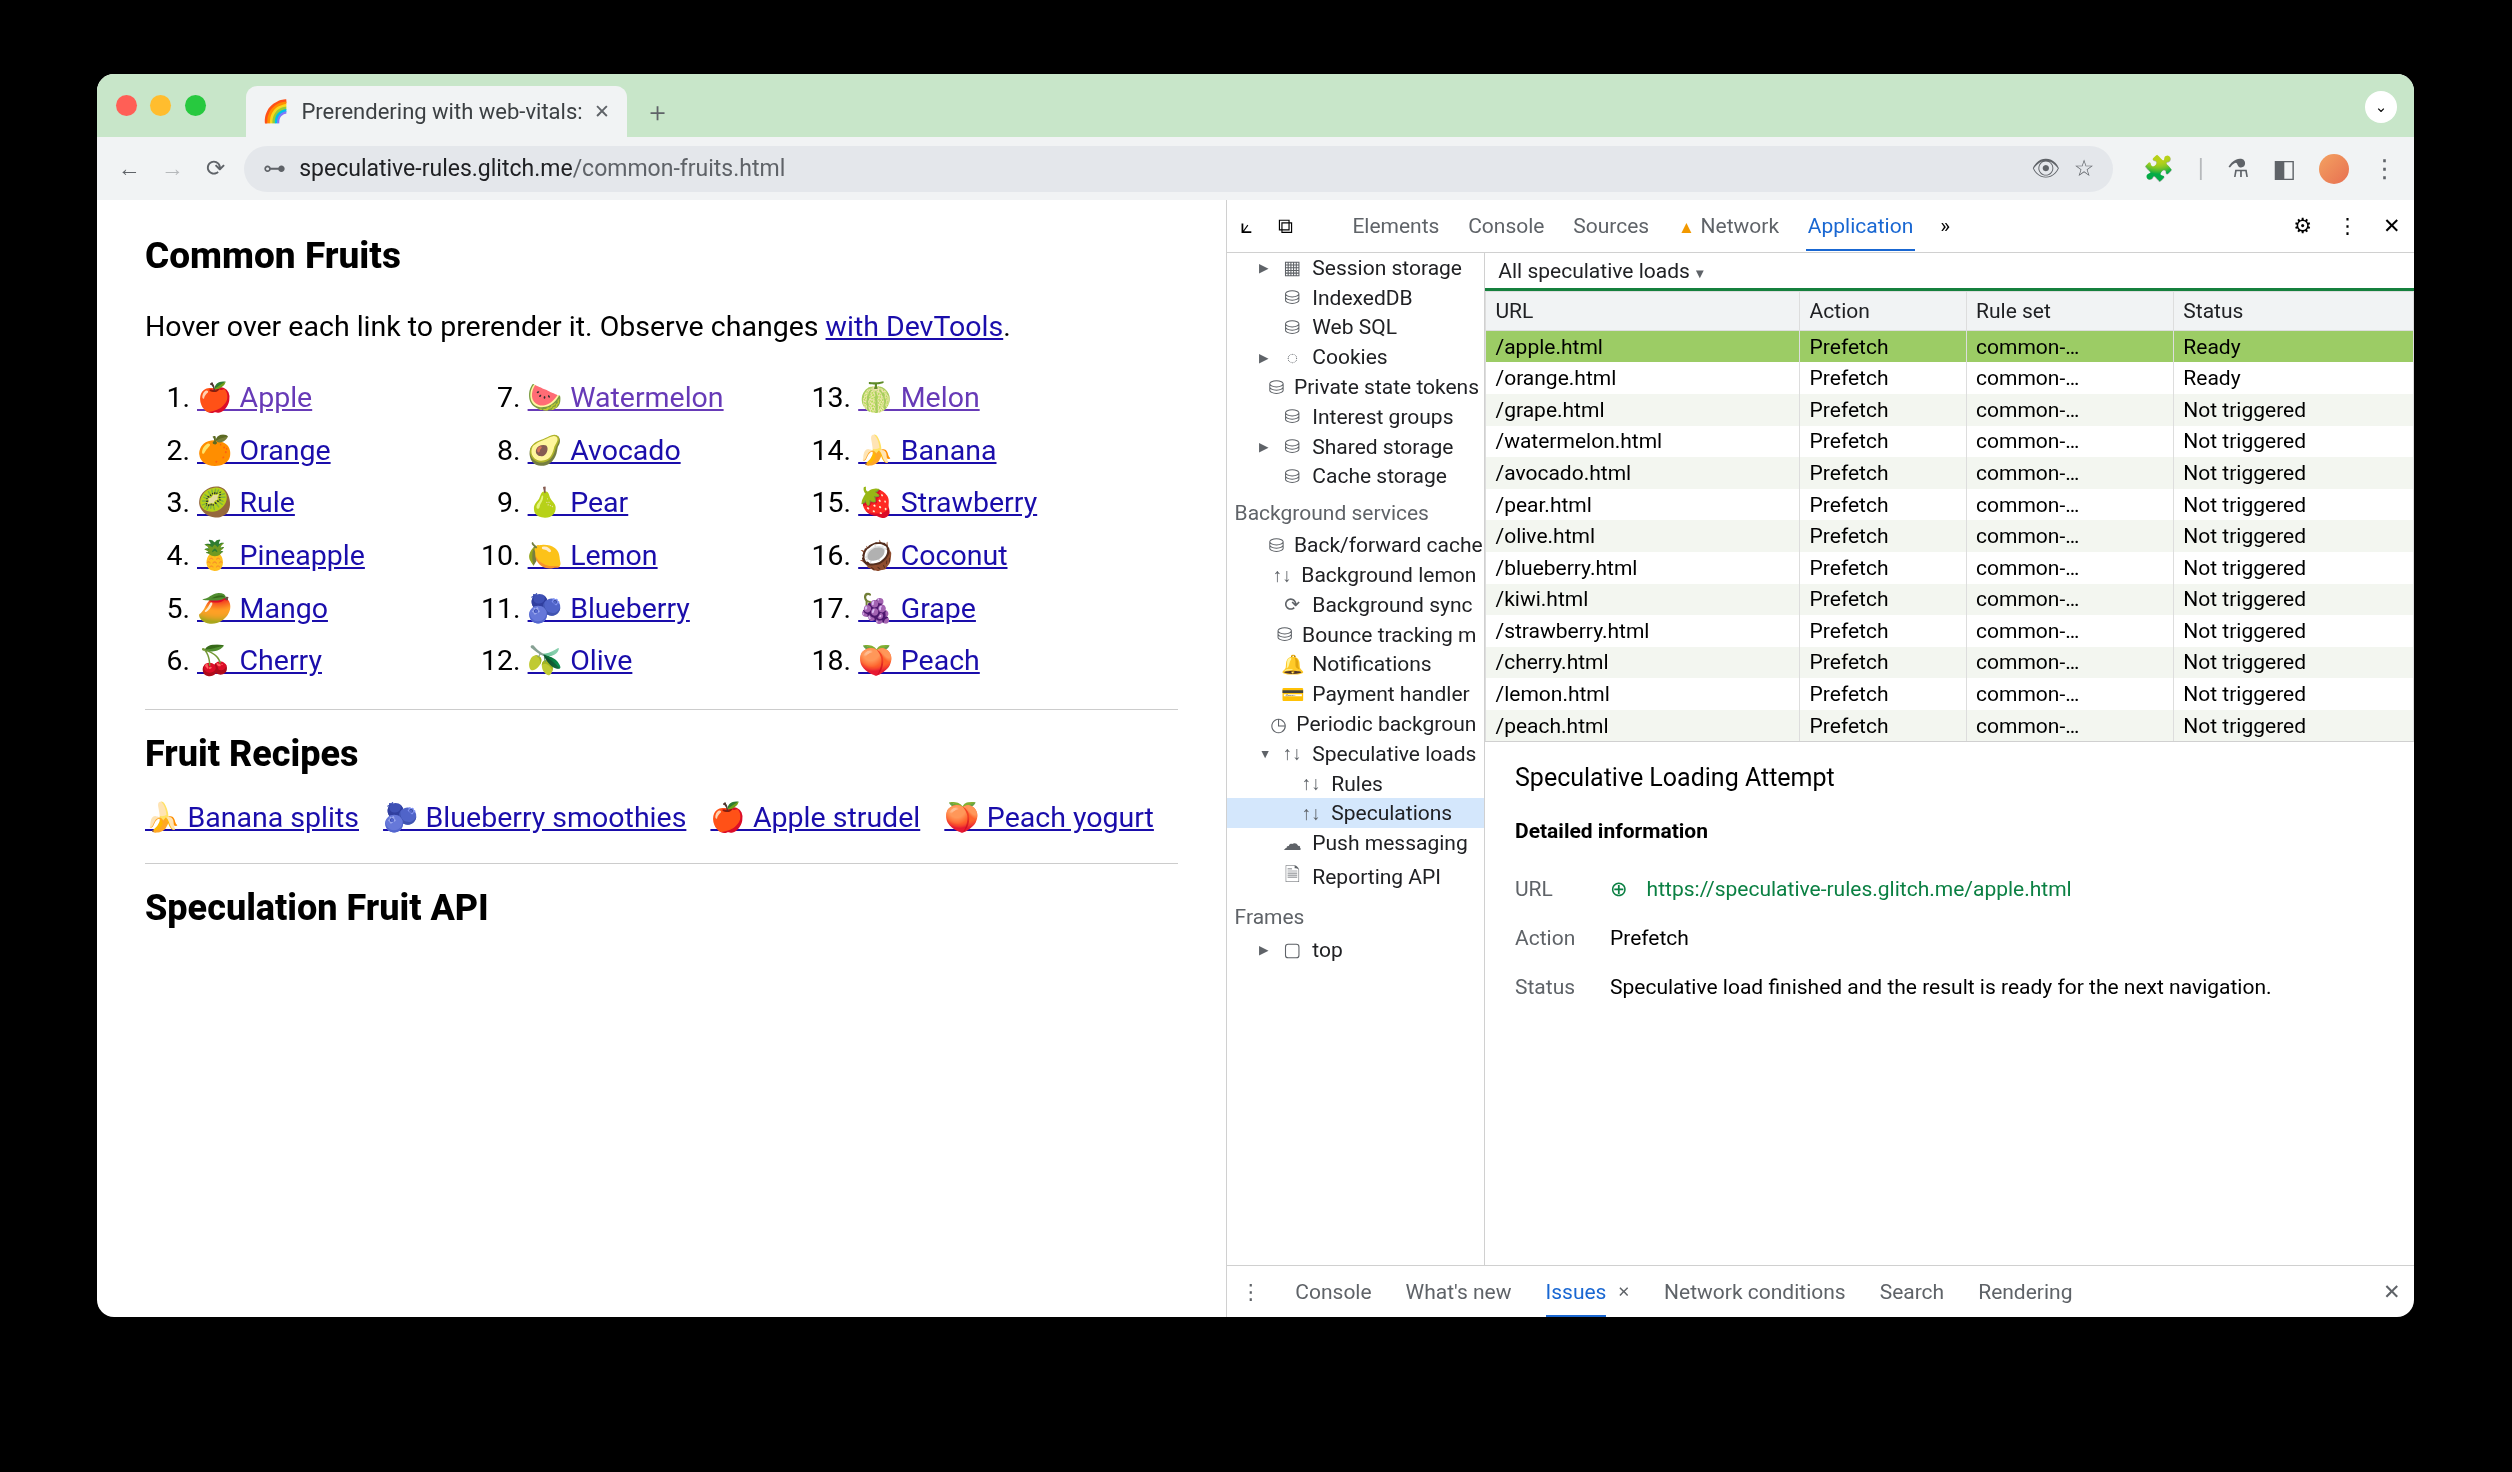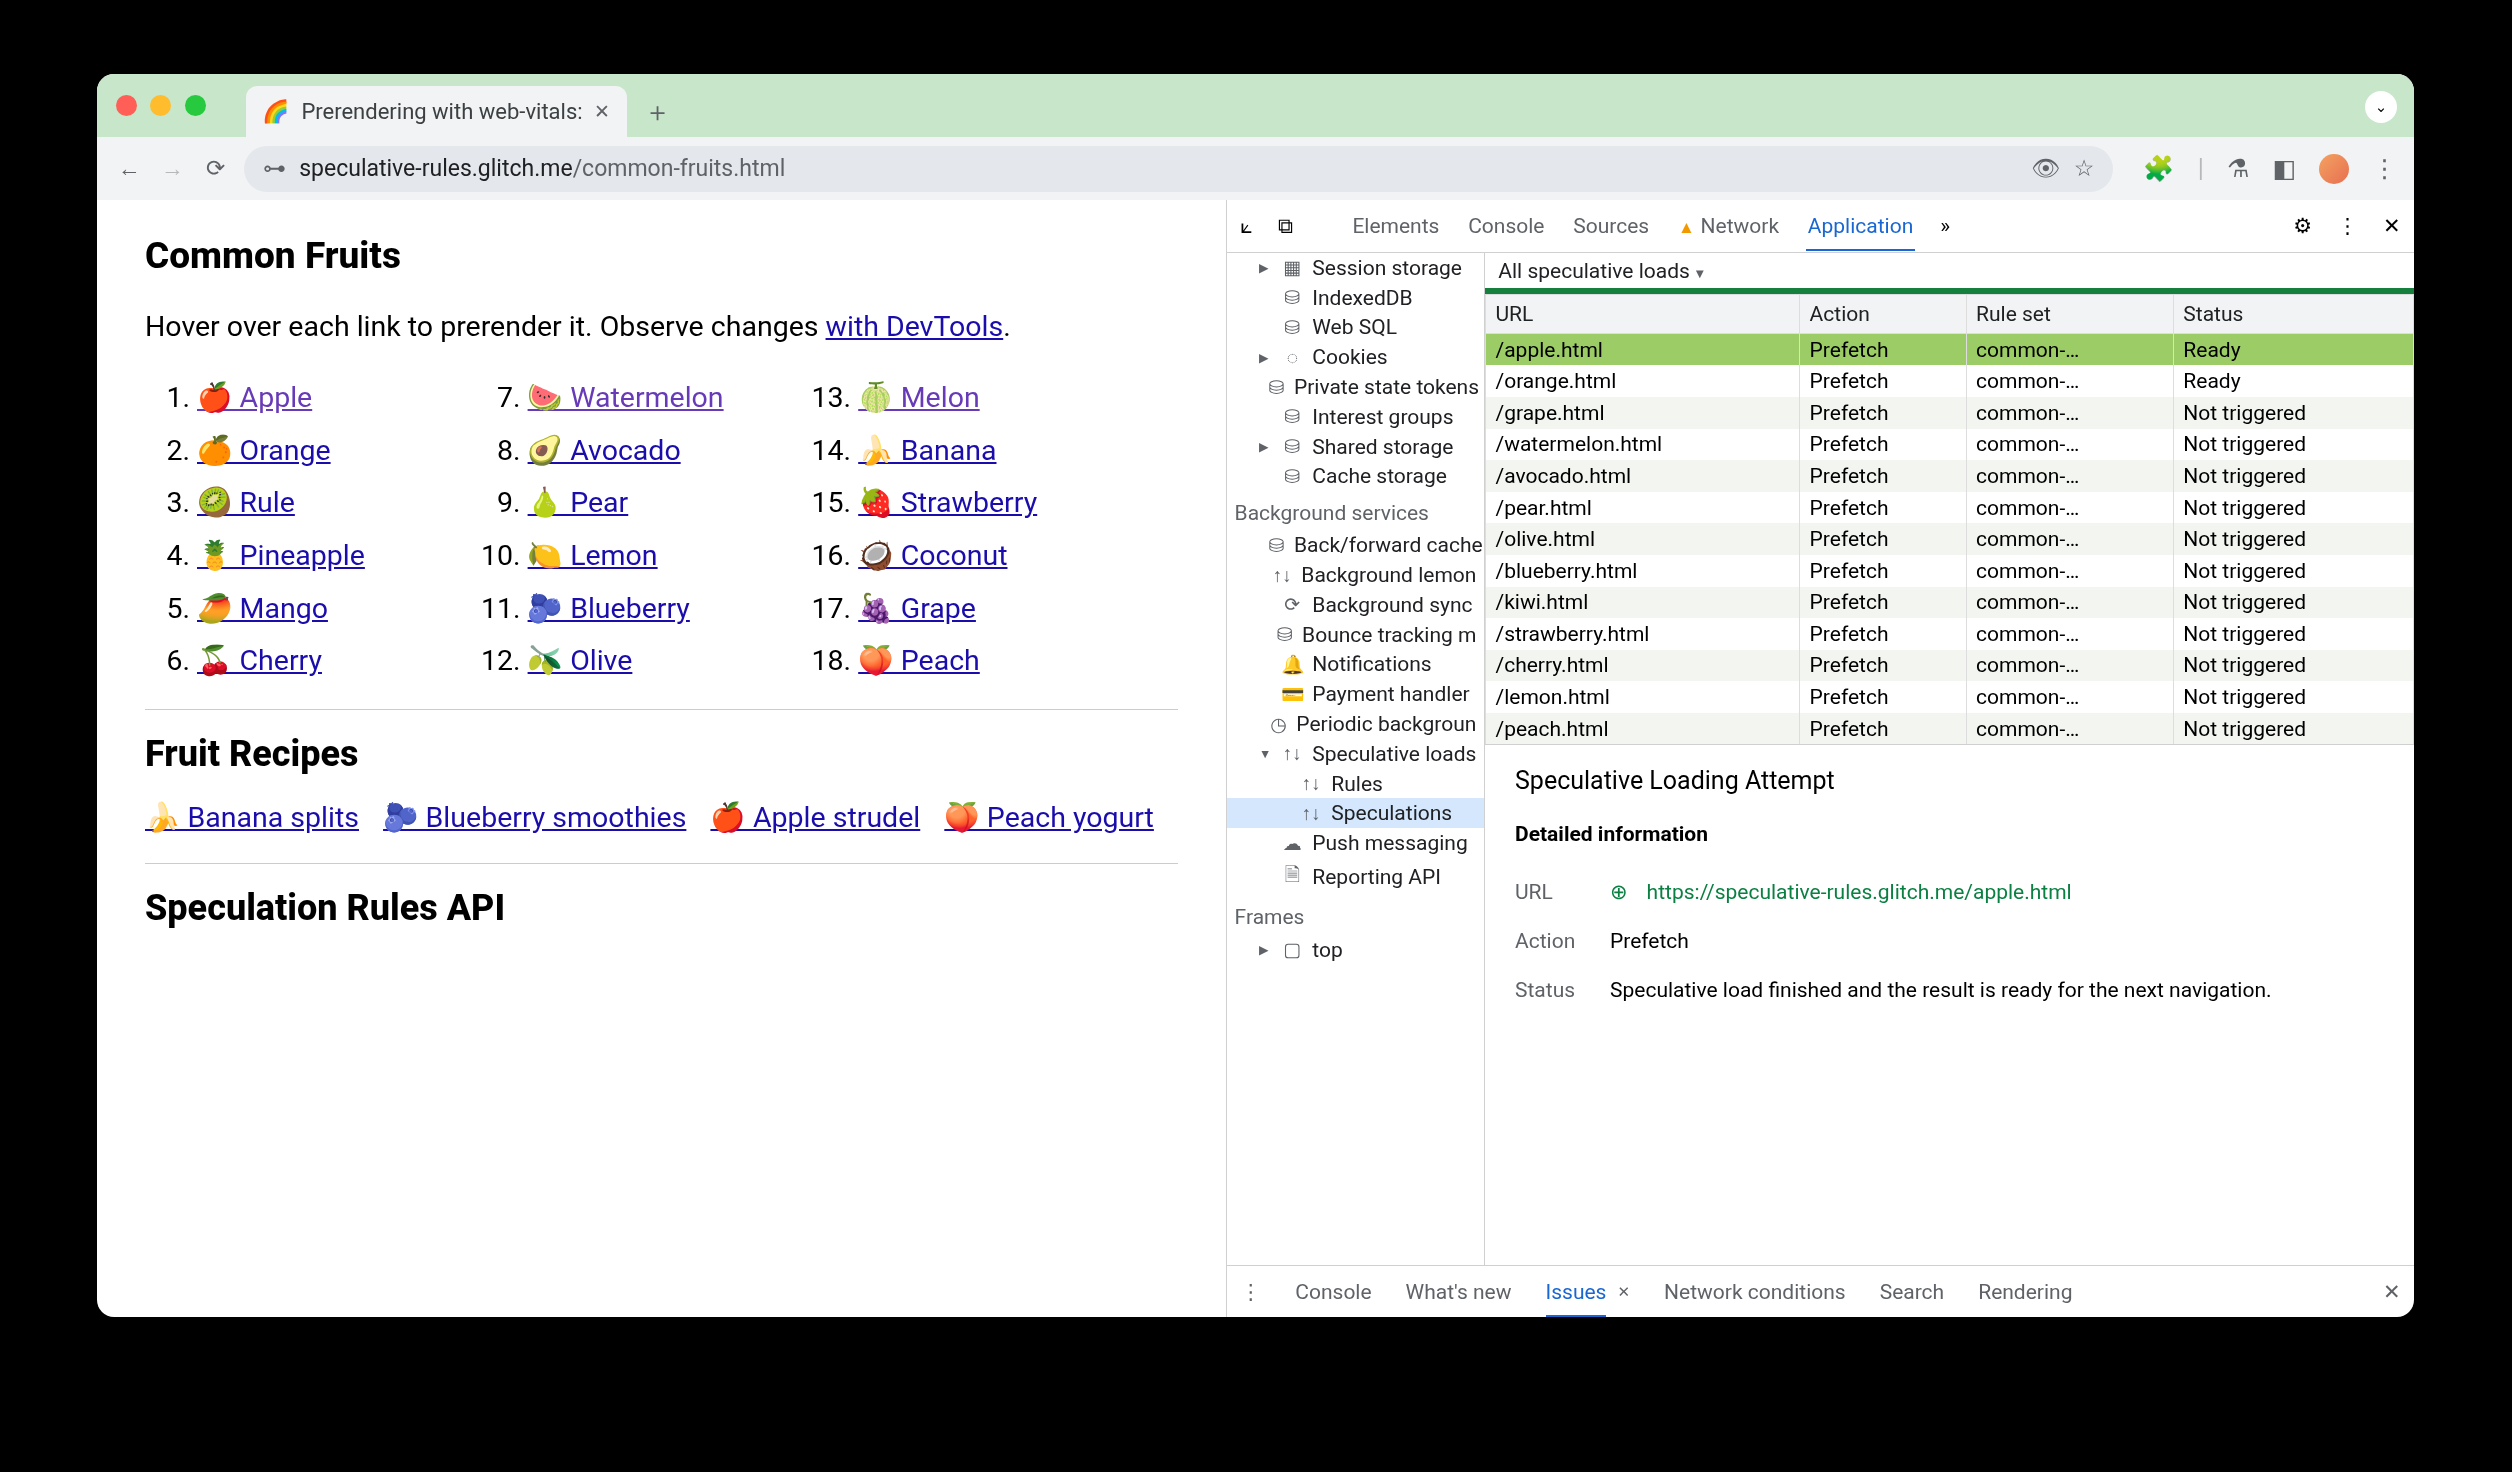--- a/index.html
+++ b/index.html
@@ -46,21 +46,21 @@
 .dt-body{flex:1;display:flex;overflow:hidden}
 .dt-side{width:258px;border-right:1px solid #d0d0d0;overflow:hidden;font-size:21px;color:#202124}
 .dt-side .item{display:flex;align-items:center;padding:2.9px 7.6px;gap:9.5px;white-space:nowrap}
 .dt-side .item.sel{background:#d4e7fc}
 .dt-side .item .tri{font-size:12.4px;color:#5f6368;width:13.3px}
 .dt-side .item .ico{width:21px;font-size:19px;color:#5f6368;display:inline-block;text-align:center}
 .dt-side .section{padding:9.5px 7.6px 5.7px;font-size:21px;color:#5f6368}
 .dt-side .sub{padding-left:32px}
 .dt-side .sub2{padding-left:51px}
 .dt-main{flex:1;display:flex;flex-direction:column;overflow:hidden}
-.dt-filter{padding:5.7px 13.3px;border-bottom:6px solid #15803d;font-size:21px;color:#202124}
+.dt-filter{padding:5.7px 13.3px;border-bottom:3px solid #15803d;font-size:21px;color:#202124}
 .dt-filter::after{content:" ▼";font-size:13.3px;color:#5f6368}
 .dt-table{flex:0 0 auto}
 .dt-table table{width:100%;border-collapse:collapse;font-size:21px}
 .dt-table th{text-align:left;padding:6.7px 9.5px;background:#f1f3f4;border:1px solid #ddd;font-weight:400;color:#202124}
 .dt-table td{padding:3.8px 9.5px;border-left:1px solid #ddd;border-right:1px solid #ddd;white-space:nowrap;overflow:hidden;text-overflow:ellipsis}
 .dt-table tr:nth-child(odd) td{background:#f3f6f0}
 .dt-table tr.sel td{background:#9ccc65}
 .dt-detail{flex:1;border-top:1px solid #d0d0d0;padding:21px 30px;overflow:auto}
 .dt-detail h3{font-size:25px;font-weight:400;margin-bottom:27px}
 .dt-detail h4{font-size:21px;margin-bottom:34px}
@@ -140,21 +140,21 @@
             <li><a href="#">🍓 Strawberry</a></li>
             <li><a href="#">🥥 Coconut</a></li>
             <li><a href="#">🍇 Grape</a></li>
             <li><a href="#">🍑 Peach</a></li>
           </ol>
         </div>
       <hr>
       <h2>Fruit Recipes</h2>
       <p class="recipes" id="recipes"><a href="#">🍌 Banana splits</a> <a href="#">🫐 Blueberry smoothies</a> <a href="#">🍎 Apple strudel</a> <a href="#">🍑 Peach yogurt</a> </p>
       <hr>
-      <h2>Speculation Rules API</h2>
+      <h2>Speculation Fruit API</h2>
     </div>
 
     <div class="devtools">
       <div class="dt-top">
         <span>⟀</span>
         <span>⧉</span>
         <span style="width:7.6px"></span>
         <span class="tab-item">Elements</span>
         <span class="tab-item">Console</span>
         <span class="tab-item">Sources</span>

